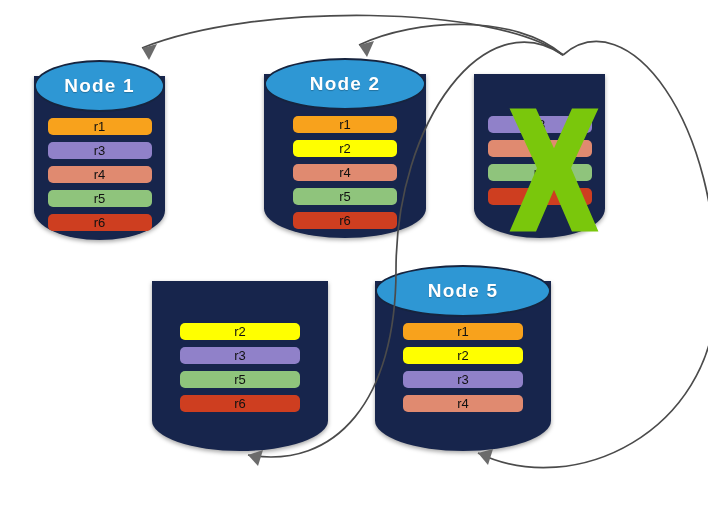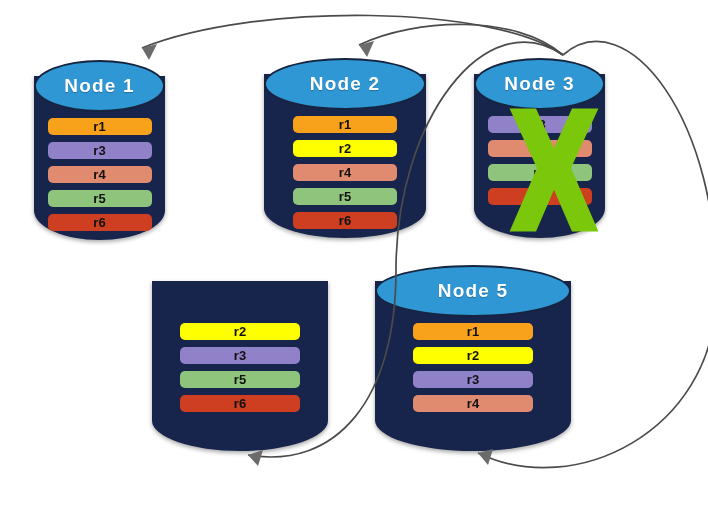--- a/index.html
+++ b/index.html
@@ -41,21 +41,21 @@
   .recs{
     position:absolute;left:0;right:0;
     display:flex;flex-direction:column;
     align-items:center;
     gap:7px;
   }
   .rec{
     height:17px;
     border-radius:5px;
     display:flex;align-items:center;justify-content:center;
-    font-size:13px;font-weight:bold;color:#111111;
+    font-size:13px;font-weight:normal;color:#111111;
     box-sizing:border-box;
   }
   .xmark{position:absolute;pointer-events:none;}
 
   svg.arrows{position:absolute;left:0;top:0;width:708px;height:508px;overflow:visible;}
   svg.arrows path{fill:none;stroke:#4b4b4b;stroke-width:1.7;}
   svg.arrows polygon{fill:#6b6b6b;}
 </style>
 </head>
 <body>
@@ -105,23 +105,20 @@
           <span>r5</span>
         </div>
       <div class="rec" style="width:104px;background:#ce3e20;">
           <span>r6</span>
         </div>
     </div>
   </div>
 
   <div class="node" style="left:458px;top:58px;width:131px;height:180px;">
     <div class="cyl-body" style="height:164px;"></div>
-    <div class="cyl-top">
-      <span>Node  3</span>
-    </div>
     <div class="recs" style="top:58px;">
       <div class="rec" style="width:104px;background:#9081c9;">
           <span>r3</span>
         </div>
       <div class="rec" style="width:104px;background:#e08a70;">
           <span>r4</span>
         </div>
       <div class="rec" style="width:104px;background:#8fc47c;">
           <span>r5</span>
         </div>
@@ -146,21 +143,21 @@
         </div>
       <div class="rec" style="width:120px;background:#8fc47c;">
           <span>r5</span>
         </div>
       <div class="rec" style="width:120px;background:#ce3e20;">
           <span>r6</span>
         </div>
     </div>
   </div>
 
-  <div class="node" style="left:359px;top:265px;width:196px;height:185px;text-align:center;">
+  <div class="node" style="left:359px;top:265px;width:176px;height:185px;text-align:center;">
     <div class="cyl-body" style="height:170px;"></div>
     <div class="cyl-top">
       <span>Node  5</span>
     </div>
     <div class="recs" style="top:58px;">
       <div class="rec" style="width:120px;background:#f8a21c;">
           <span>r1</span>
         </div>
       <div class="rec" style="width:120px;background:#ffff00;">
           <span>r2</span>

